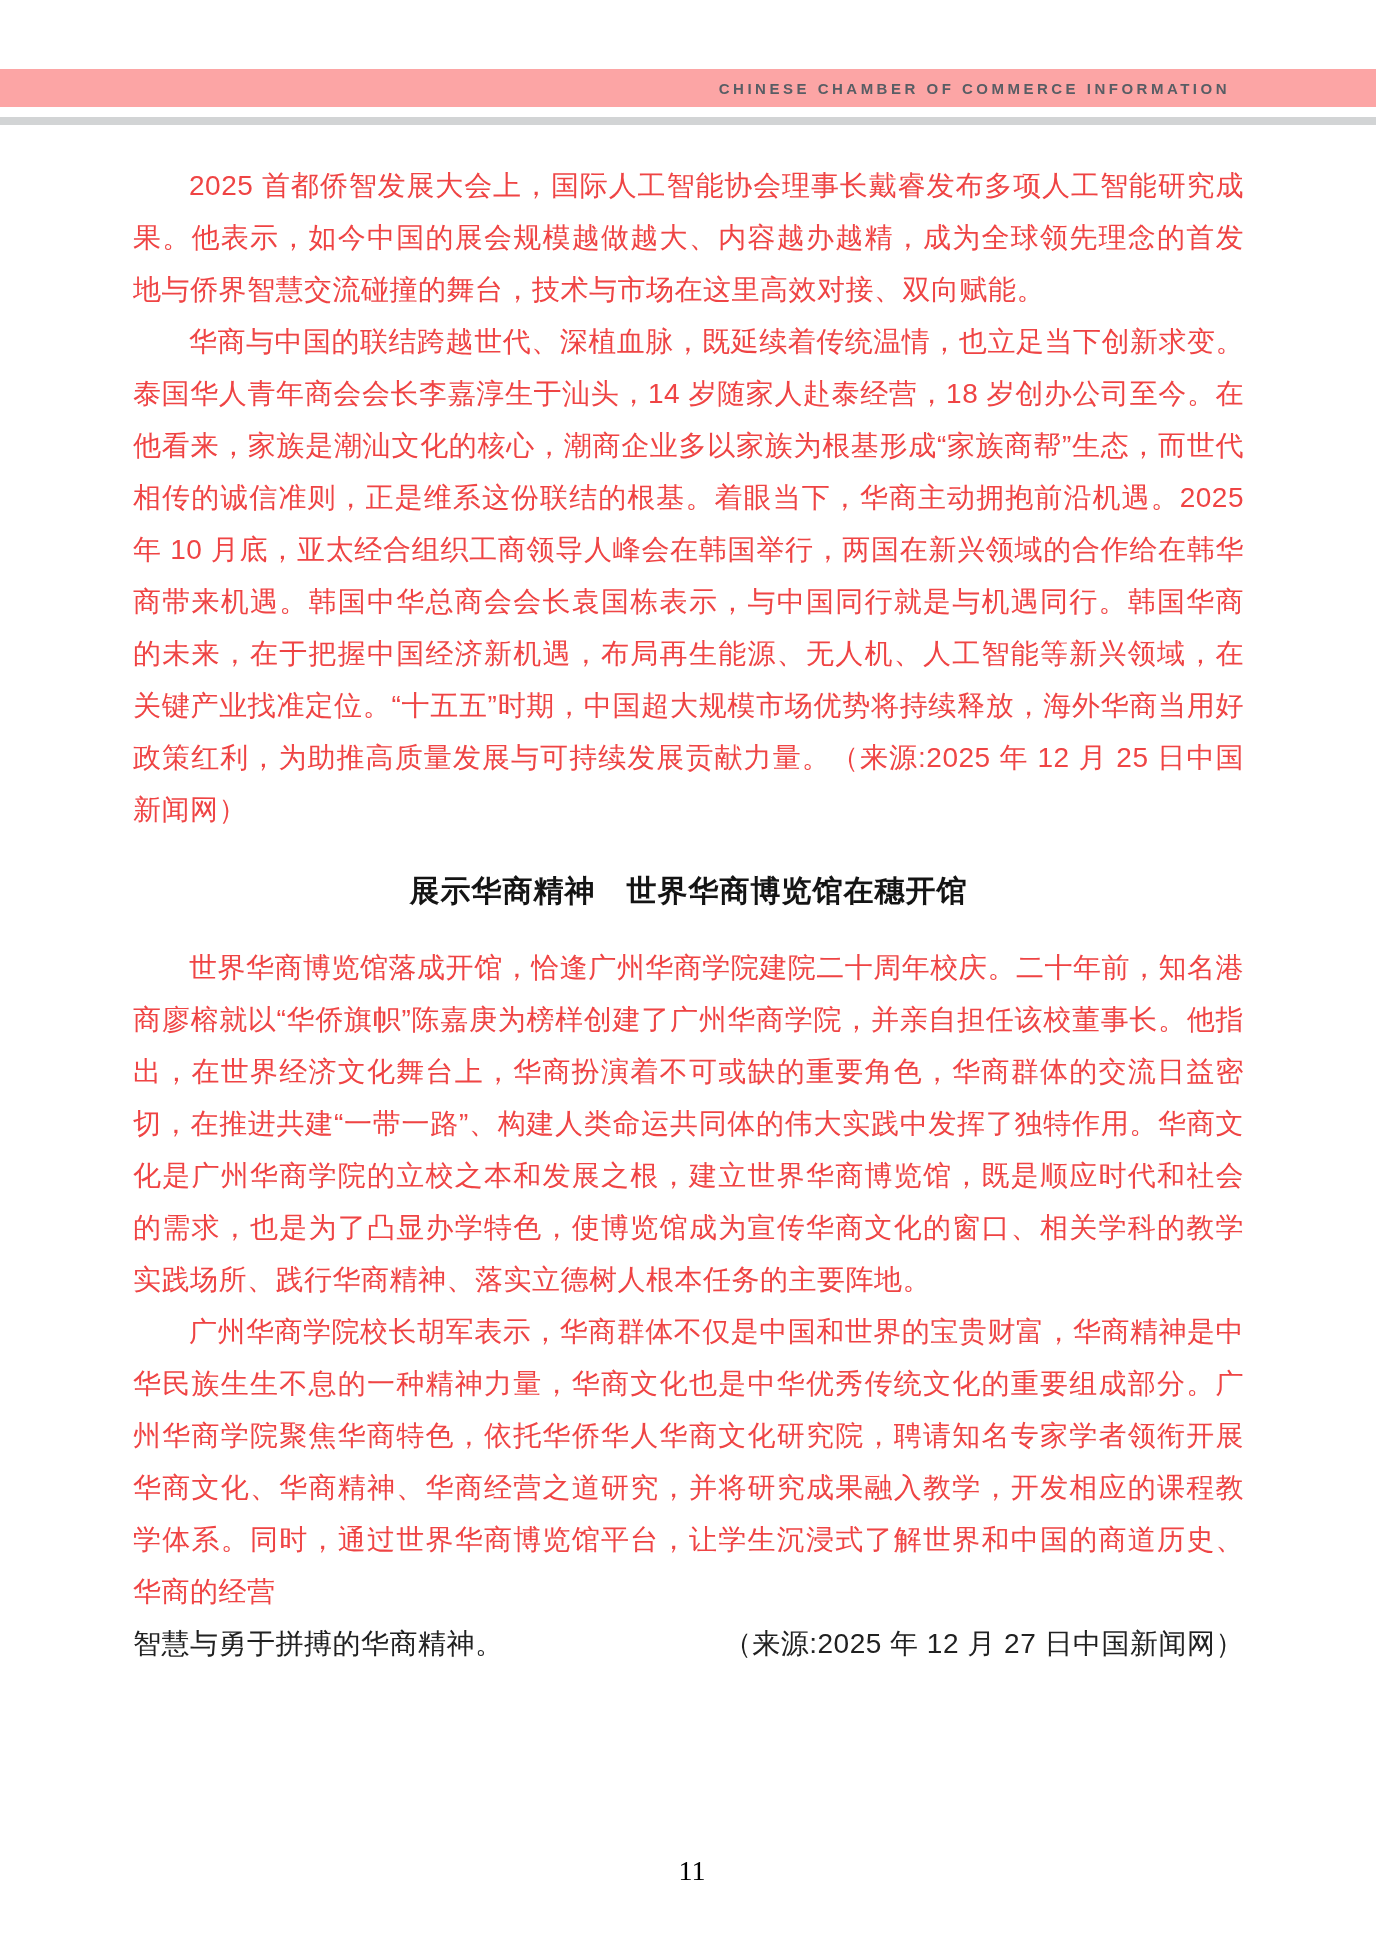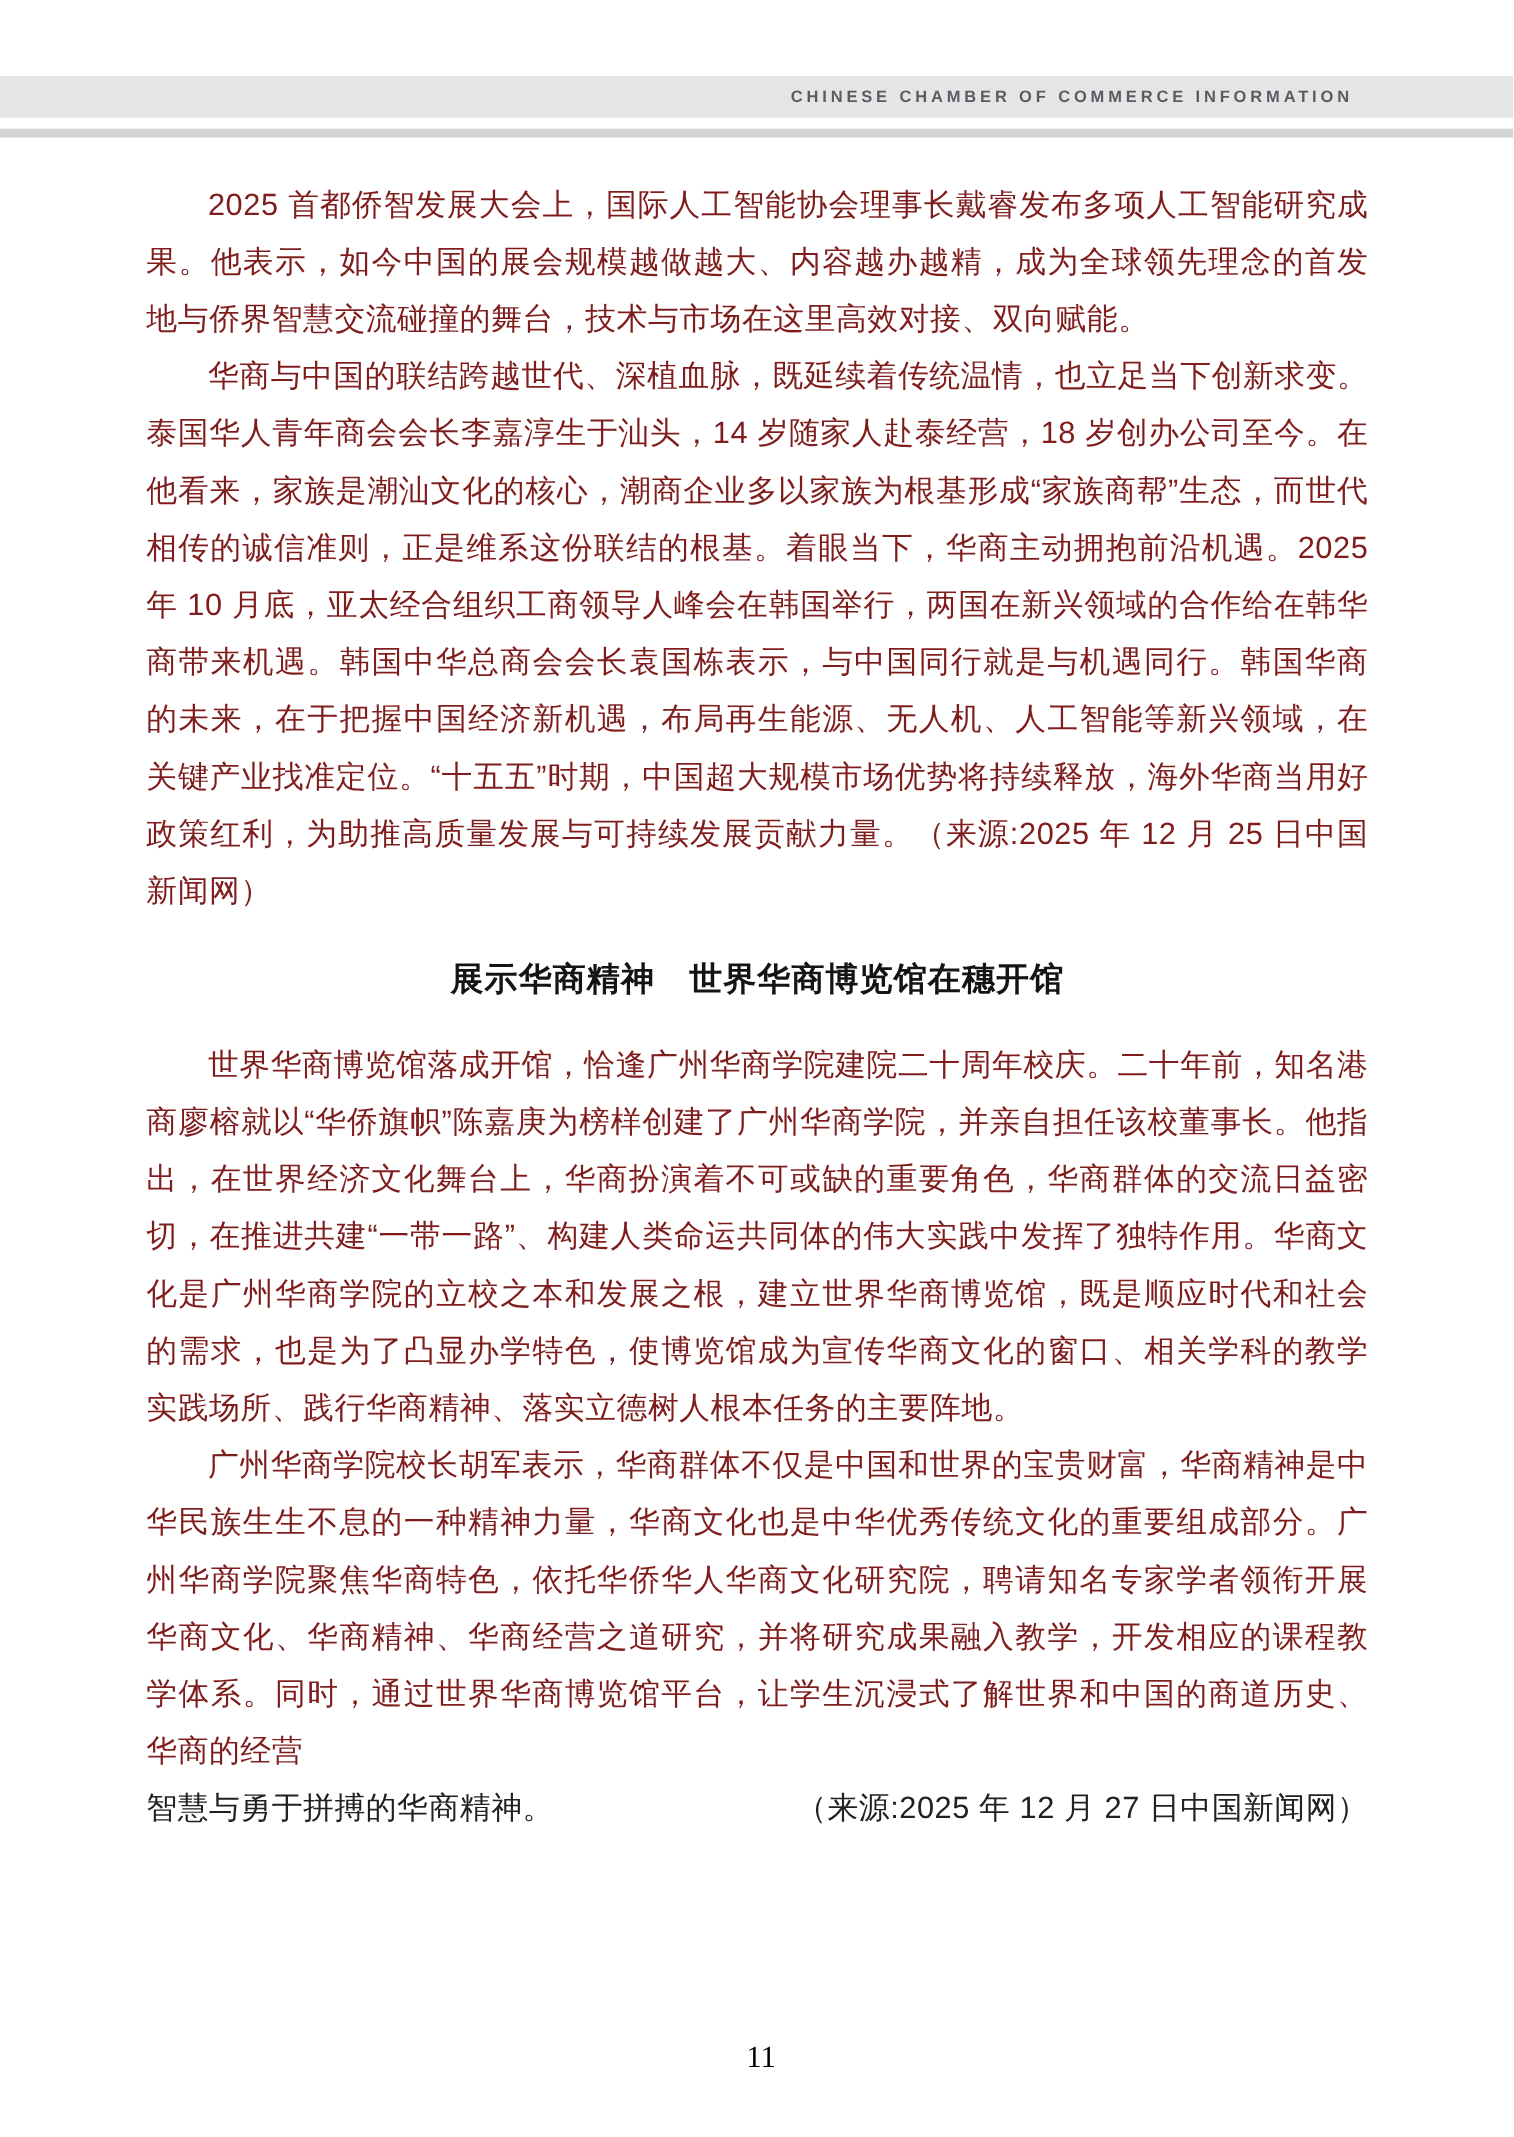--- a/index.html
+++ b/index.html
@@ -9,21 +9,21 @@
     width: 1376px;
     height: 1943px;
     background: #ffffff;
     font-family: "Liberation Sans", sans-serif;
     overflow: hidden;
   }
   .banner {
     position: absolute;
     top: 69px; left: 0;
     width: 100%; height: 38px;
-    background: #e5e5e5;
+    background: #fca5a5;
     display: flex;
     align-items: center;
     justify-content: flex-end;
     padding-right: 146px;
   }
   .banner-text {
     font-size: 15px;
     font-weight: bold;
     letter-spacing: 3.5px;
     color: #585d64;
@@ -41,21 +41,21 @@
     left: 133px;
     width: 1111px;
     color: #212121;
   }
   p.body-para {
     margin: 0;
     font-size: 28px;
     line-height: 52px;
     text-align: justify;
     text-indent: 2em;
-    color: #7f1d1d;
+    color: #ef4444;
     letter-spacing: 0.5px;
   }
   h1.article-title {
     margin: 30px 0 26px 0;
     font-size: 30px;
     line-height: 50px;
     font-weight: bold;
     text-align: center;
     color: #141414;
     letter-spacing: 1px;

